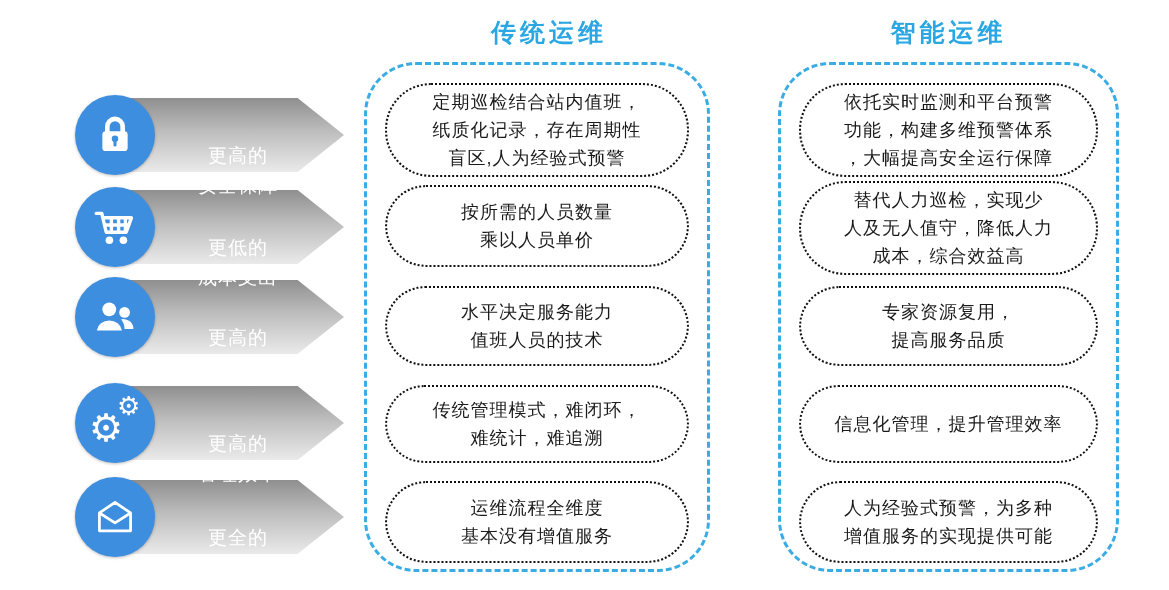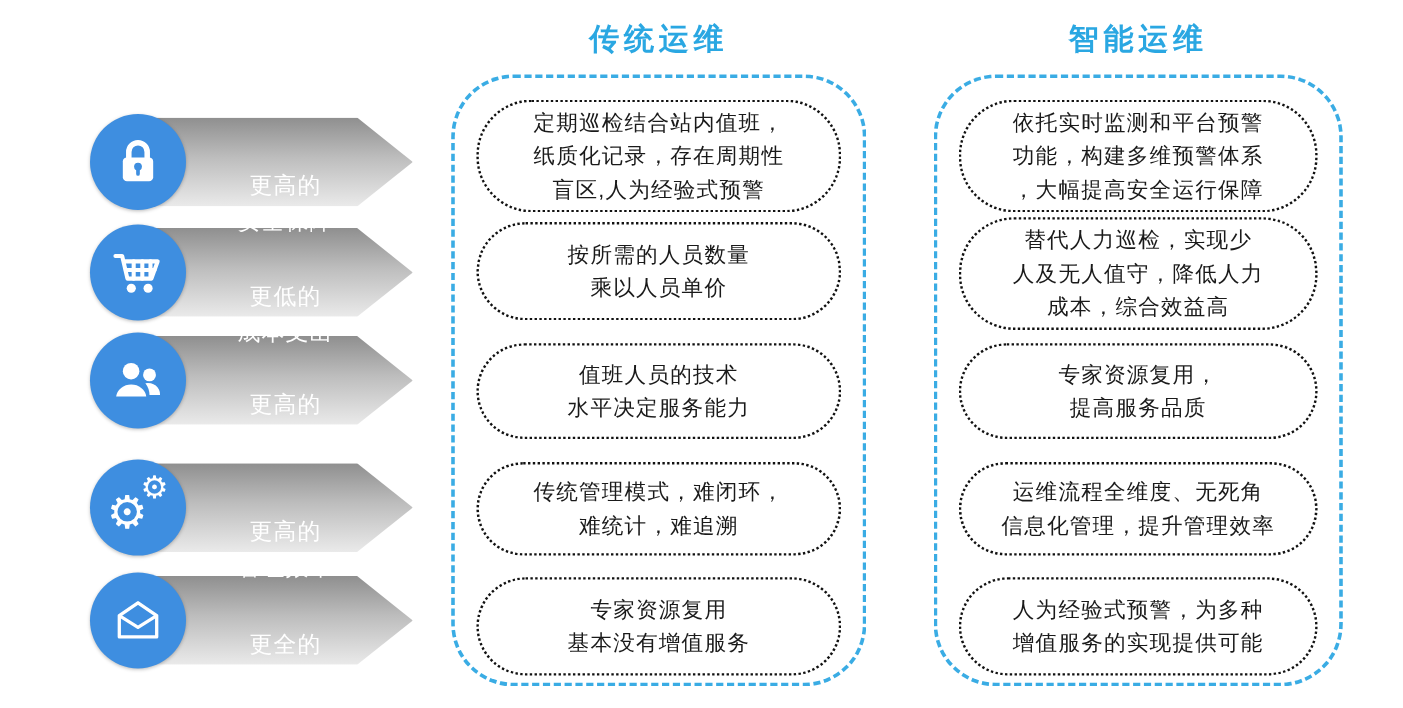--- a/index.html
+++ b/index.html
@@ -21,21 +21,21 @@
   .gear-small{position:absolute;left:30px;top:-2px;font-size:26px;line-height:26px;}
 
   
   .col-header{position:absolute;top:16px;text-align:center;color:#2AA7E2;
     font-size:25px;font-weight:bold;letter-spacing:4px;}
   .hdr-trad{left:376px;width:346px;}
   .hdr-intel{left:778px;width:341px;}
 
   
   .col{position:absolute;top:62px;height:510px;border:3px dashed #3AACE4;border-radius:52px;box-sizing:border-box;}
-  .col-trad{left:376px;width:346px;text-decoration:underline;}
+  .col-trad{left:364px;width:346px;text-decoration:underline;}
   .col-intel{left:778px;width:341px;}
 
   
   .box{position:absolute;left:18px;right:18px;border:2.5px dotted #111;border-radius:46px;
     box-sizing:border-box;display:flex;flex-direction:column;align-items:center;justify-content:center;}
   .bl{font-size:18px;line-height:28px;color:#1a1a1a;text-align:center;white-space:nowrap;letter-spacing:1px;}
 </style>
 </head>
 <body>
 
@@ -117,50 +117,49 @@
     <div class="box" style="top:18px;height:94px">
       <div class="bl">定期巡检结合站内值班，</div>
       <div class="bl">纸质化记录，存在周期性</div>
       <div class="bl">盲区,人为经验式预警</div>
     </div>
     <div class="box" style="top:120px;height:82px">
       <div class="bl">按所需的人员数量</div>
       <div class="bl">乘以人员单价</div>
     </div>
     <div class="box" style="top:221px;height:80px">
+      <div class="bl">水平决定服务能力</div>
       <div class="bl">值班人员的技术</div>
-      <div class="bl">水平决定服务能力</div>
     </div>
     <div class="box" style="top:320px;height:78px">
       <div class="bl">传统管理模式，难闭环，</div>
       <div class="bl">难统计，难追溯</div>
     </div>
     <div class="box" style="top:416px;height:82px">
-      <div class="bl">专家资源复用</div>
+      <div class="bl">运维流程全维度</div>
       <div class="bl">基本没有增值服务</div>
     </div>
   </div>
 
   <div class="col col-intel">
     <div class="box" style="top:18px;height:94px">
       <div class="bl">依托实时监测和平台预警</div>
       <div class="bl">功能，构建多维预警体系</div>
       <div class="bl">，大幅提高安全运行保障</div>
     </div>
     <div class="box" style="top:116px;height:94px">
       <div class="bl">替代人力巡检，实现少</div>
       <div class="bl">人及无人值守，降低人力</div>
       <div class="bl">成本，综合效益高</div>
     </div>
     <div class="box" style="top:221px;height:80px">
       <div class="bl">专家资源复用，</div>
       <div class="bl">提高服务品质</div>
     </div>
     <div class="box" style="top:320px;height:78px">
-      <div class="bl">运维流程全维度、无死角</div>
       <div class="bl">信息化管理，提升管理效率</div>
     </div>
     <div class="box" style="top:416px;height:82px">
       <div class="bl">人为经验式预警，为多种</div>
       <div class="bl">增值服务的实现提供可能</div>
     </div>
   </div>
 
 </div>
 

